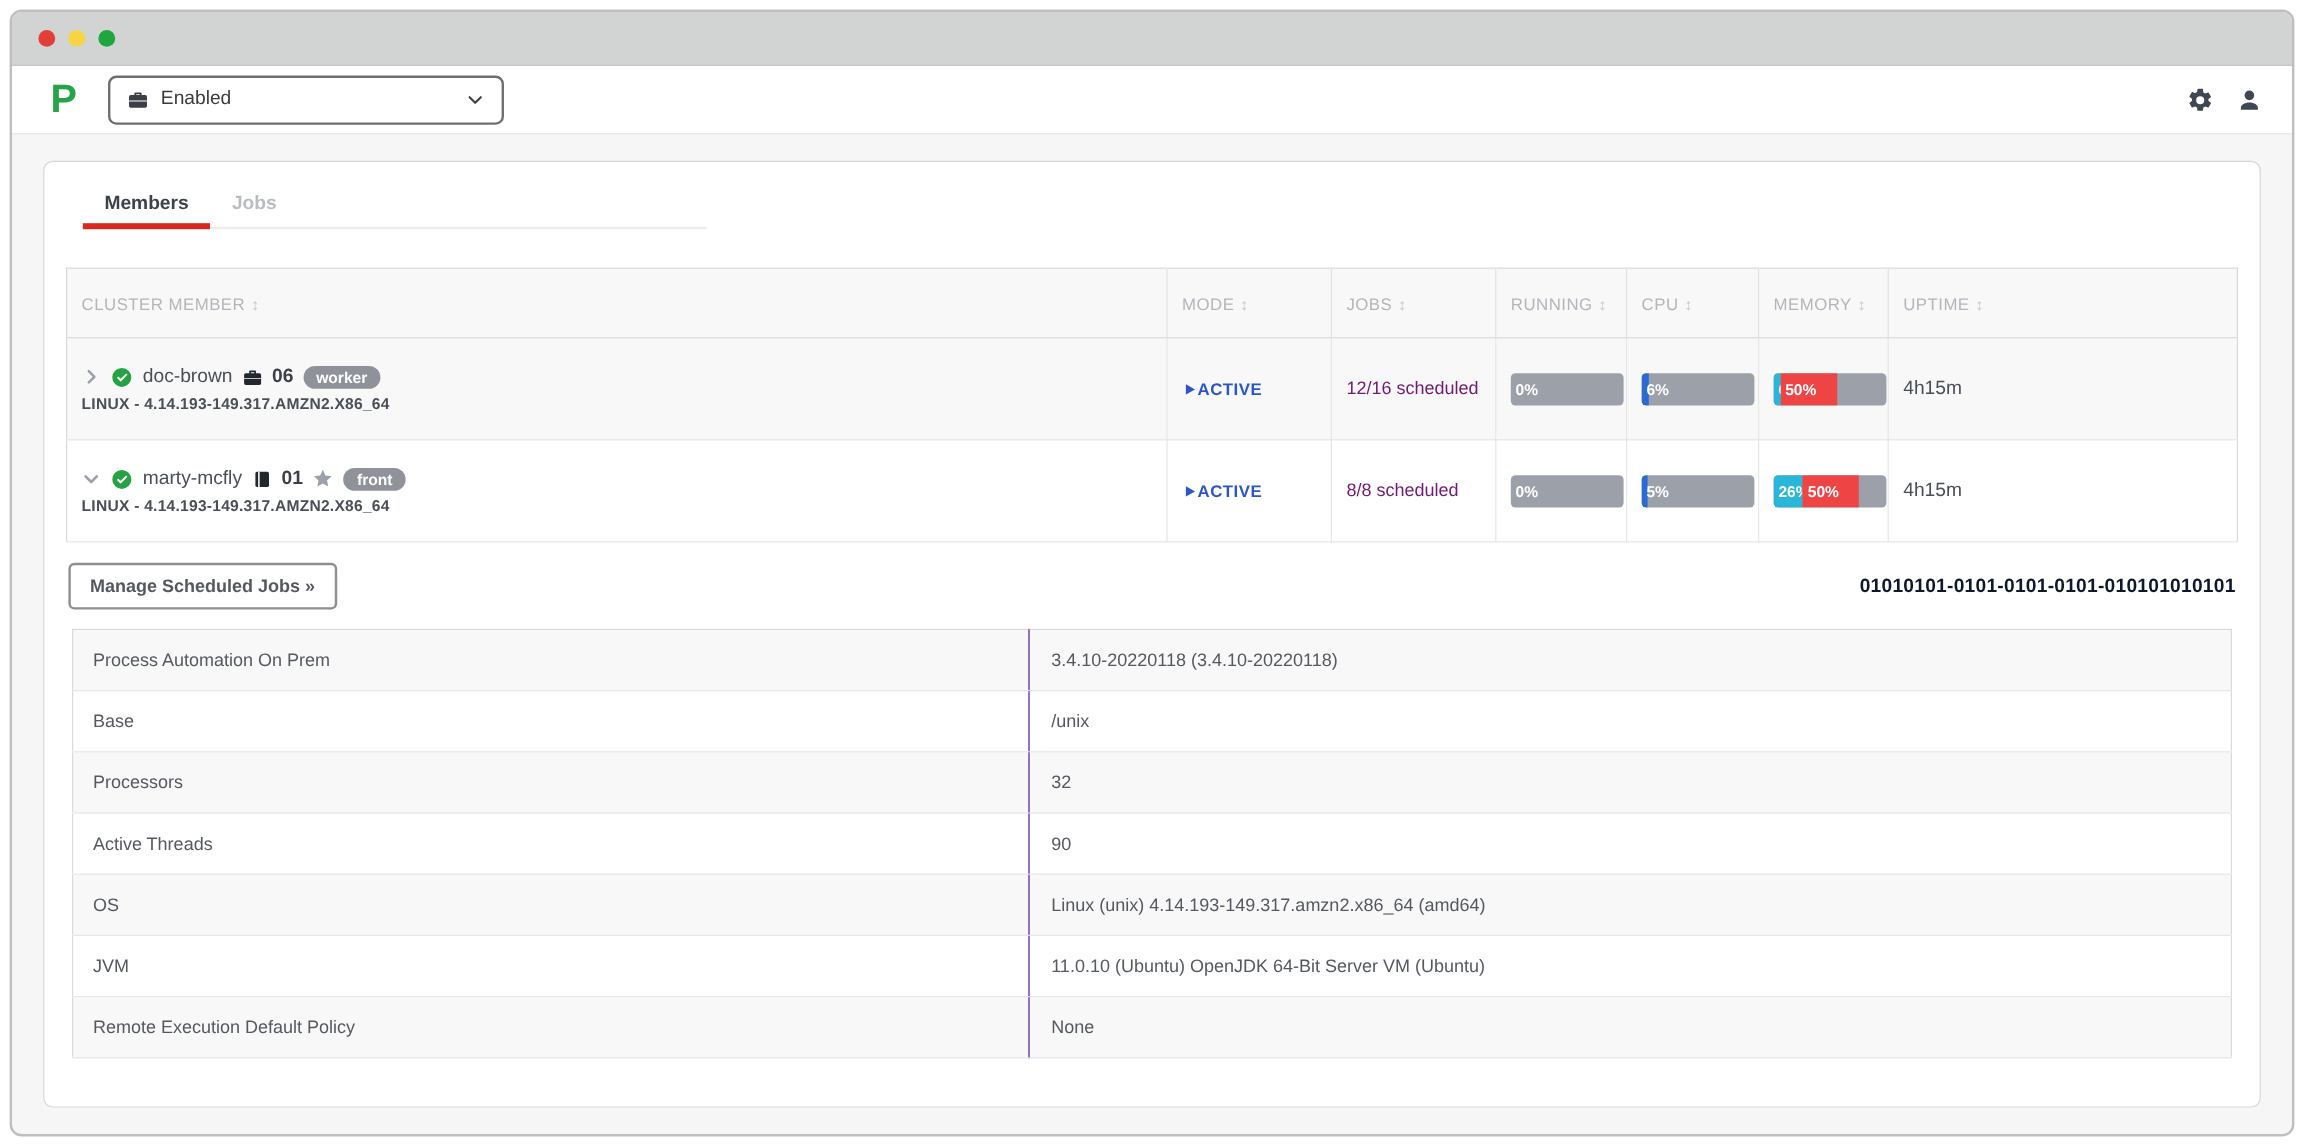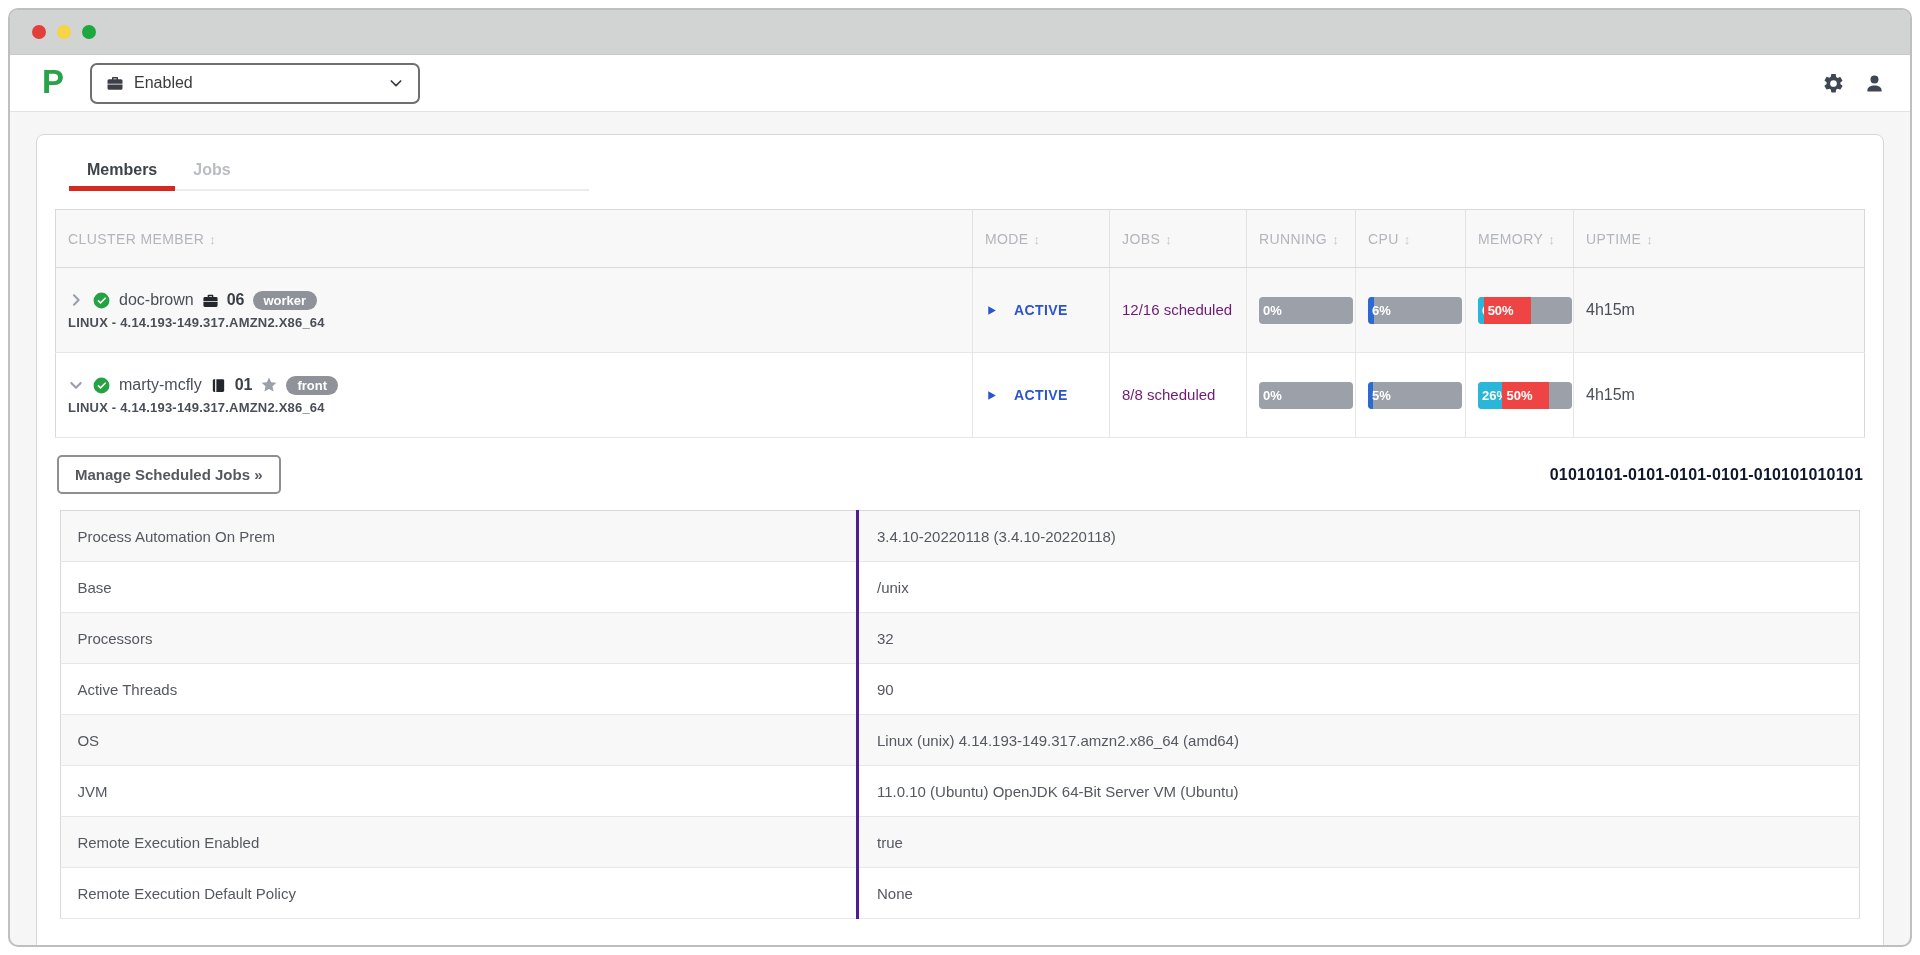--- a/index.html
+++ b/index.html
@@ -32,40 +32,40 @@
            padding:12px 18px 40px; min-height:720px; }
 
   
   .tabstrip { display:flex; width:520px; border-bottom:2px solid #ececec; margin-left:14px; }
   .tab { padding:14px 18px 10px; font-size:16px; cursor:pointer; position:relative; }
   .tab.active { color:#3e434a; font-weight:700; }
   .tab.inactive { color:#b9bcc1; font-weight:600; }
   .tab.active::after { content:""; position:absolute; left:0; right:0; bottom:-2px; height:5px; background:#d6281f; }
 
   
-  .members { width:100%; border-collapse:collapse; margin-top:18px; border:1px solid #d9d9d9; table-layout:fixed;padding-left:24px; }
+  .members { width:100%; border-collapse:collapse; margin-top:32px; border:1px solid #d9d9d9; table-layout:fixed;padding-left:24px; }
   .members th { background:#f8f8f9; height:58px; text-align:left; padding-left:12px;
                 font-size:14px; font-weight:400; color:#b2b5ba; letter-spacing:.4px;
                 border-right:1px solid #e2e2e2; border-bottom:1px solid #d9d9d9; white-space:nowrap; }
   .members td { border-right:1px solid #e6e6e6; border-bottom:1px solid #e6e6e6; height:85px;
                 vertical-align:middle; padding-left:12px; }
   .members th:last-child, .members td:last-child { border-right:none; }
   .members tr.member-row:nth-child(2) td { background:#f8f8f9; }
   .col-member { width:auto; } .col-mode { width:137px; } .col-jobs { width:137px; }
   .col-running { width:109px; } .col-cpu { width:110px; } .col-memory { width:108px; } .col-uptime { width:291px; }
   .sort { color:#c4c7cb; font-size:13px; margin-left:5px; }
 
   .member-line1 { display:flex; align-items:center; gap:8px; }
   .member-name { font-size:16px; color:#4a4f57; }
   .member-count { font-size:16px; color:#3c4046; font-weight:600; }
   .badge { background:#8f9399; color:#fff; font-size:13px; font-weight:700; border-radius:11px;
            padding:3px 11px; line-height:1; }
   .member-os { margin-top:5px; font-size:13px; font-weight:700; color:#4a4f57; letter-spacing:.2px; }
 
-  .mode-cell { display:flex; align-items:center; gap:16px; color:#2b55cb; font-size:14px;
+  .mode-cell { display:flex; align-items:center; gap:0; color:#2b55cb; font-size:14px;
                font-weight:600; letter-spacing:.4px; cursor:pointer; }
   .jobs-link { color:#701a75; font-size:15px; line-height:1.45; cursor:pointer; padding-right:10px; display:inline-block; }
 
   .bar { position:relative; width:94px; height:27px; background:#9ba0a9; border-radius:4px;
          overflow:hidden; display:flex; }
   .bar .fill { height:100%; background:#2b6ad3; }
   .bar .seg { height:100%; overflow:hidden; display:flex; align-items:center; }
   .bar .seg .seg-label { color:#fff; font-size:13px; font-weight:600; padding-left:4px; white-space:nowrap; }
   .bar .seg.cyan { background:#2ab6d9; }
   .bar .seg.blue { background:#ef4444; }
@@ -75,21 +75,21 @@
 
   
   .action-row { display:flex; align-items:center; justify-content:space-between; margin-top:17px; padding:0 2px; }
   .btn { background:#fff; border:2px solid #8f8f8f; border-radius:5px; padding:9px 16px;
          font-size:15px; font-weight:600; color:#55595f; cursor:pointer; font-family:"Liberation Sans",sans-serif; }
   .cluster-id { font-size:16px; font-weight:700; color:#0f172a; letter-spacing:.2px; }
 
   
   .details { width:99.4%; margin:16px auto 0; border-collapse:collapse; border:1px solid #d9d9d9; }
   .details td { height:51px; font-size:15px; color:#55595f; border-bottom:1px solid #e7e7e7; }
-  .details td.d-label { width:44.3%; padding-left:16px; border-right:3px solid #4c1d95; }
+  .details td.d-label { width:44.3%; padding-left:16px; border-right:1px solid #4c1d95; }
   .details td.d-value { padding-left:18px; }
   .details tr:nth-child(odd) td { background:#f8f8f9; }
 </style>
 </head>
 <body>
 
 <div class="frame">
 
   <div class="titlebar">
     <span class="dot red"></span>
@@ -319,24 +319,20 @@
             </tr>
             <tr>
               <td class="d-label">OS</td>
               <td class="d-value">Linux (unix) 4.14.193-149.317.amzn2.x86_64 (amd64)</td>
             </tr>
             <tr>
               <td class="d-label">JVM</td>
               <td class="d-value">11.0.10 (Ubuntu) OpenJDK 64-Bit Server VM (Ubuntu)</td>
             </tr>
             <tr>
-              <td class="d-label">Remote Execution Enabled</td>
-              <td class="d-value">true</td>
-            </tr>
-            <tr>
               <td class="d-label">Remote Execution Default Policy</td>
               <td class="d-value">None</td>
             </tr>
           </tbody>
       </table>
 
     </div>
   </div>
 </div>
 

